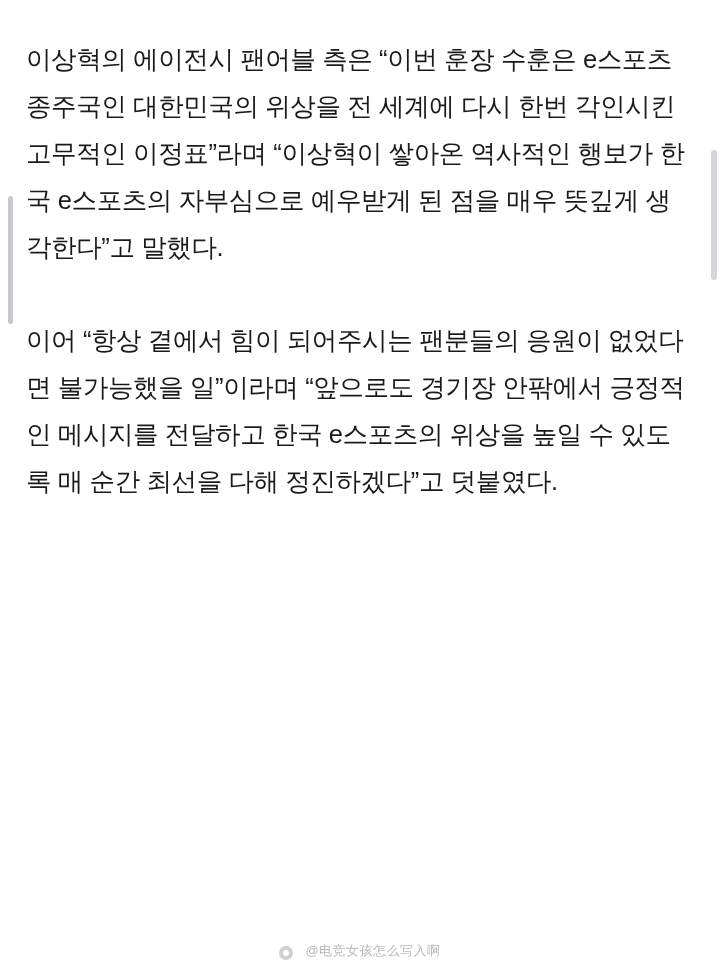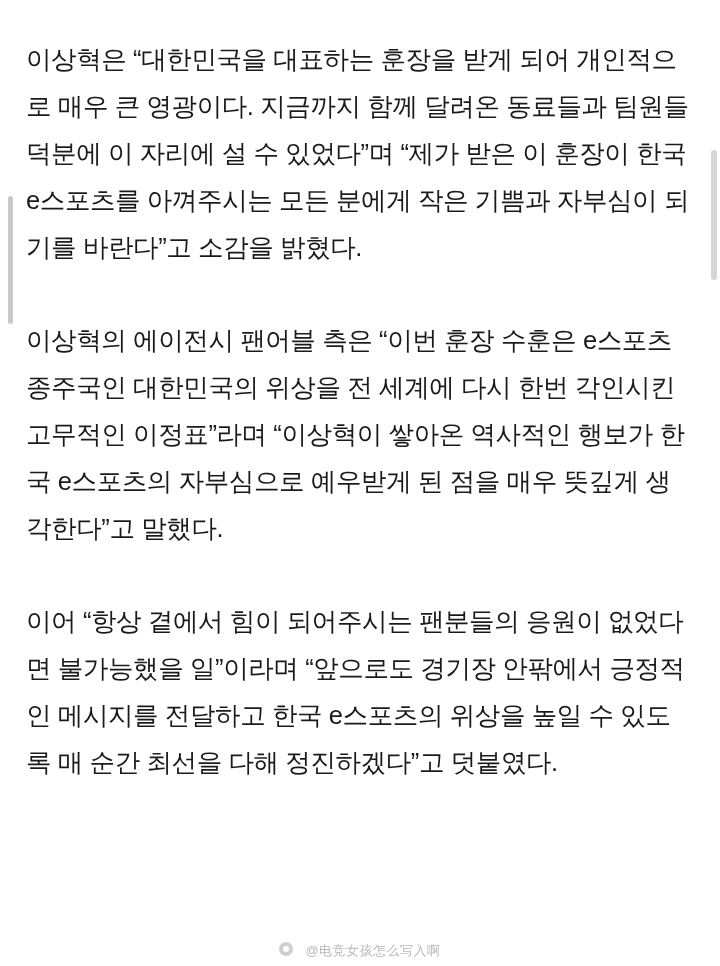--- a/index.html
+++ b/index.html
@@ -64,21 +64,21 @@
   .watermark {
     position: absolute;
     left: 0;
     right: 0;
     bottom: 6px;
     text-align: center;
     font-size: 13px;
     color: #b9b9bd;
     letter-spacing: 0.5px;
     display: flex;
-    align-items: flex-start;
+    align-items: flex-end;
     justify-content: center;
     gap: 12px;
   }
   .watermark .wb-icon {
     display: inline-block;
     width: 14px;
     height: 14px;
     border-radius: 50%;
     background: #cfcfd3;
     position: relative;
@@ -99,21 +99,20 @@
 </style>
 </head>
 <body>
 
 <div class="page">
 
   <div class="left-marker"></div>
   <div class="right-scrollbar"></div>
 
   <div class="article">
-    <p class="para">이상혁은 “대한민국을 대표하는 훈장을 받게 되어 개인적으로 매우 큰 영광이다. 지금까지 함께 달려온 동료들과 팀원들 덕분에 이 자리에 설 수 있었다”며 “제가 받은 이 훈장이 한국 e스포츠를 아껴주시는 모든 분에게 작은 기쁨과 자부심이 되기를 바란다”고 소감을 밝혔다.</p>
     <p class="para">이상혁의 에이전시 팬어블 측은 “이번 훈장 수훈은 e스포츠 종주국인 대한민국의 위상을 전 세계에 다시 한번 각인시킨 고무적인 이정표”라며 “이상혁이 쌓아온 역사적인 행보가 한국 e스포츠의 자부심으로 예우받게 된 점을 매우 뜻깊게 생각한다”고 말했다.</p>
     <p class="para">이어 “항상 곁에서 힘이 되어주시는 팬분들의 응원이 없었다면 불가능했을 일”이라며 “앞으로도 경기장 안팎에서 긍정적인 메시지를 전달하고 한국 e스포츠의 위상을 높일 수 있도록 매 순간 최선을 다해 정진하겠다”고 덧붙였다.</p>
   </div>
 
   <div class="watermark">
     <span class="wb-icon"></span>
     <span class="wm-text">@电竞女孩怎么写入啊</span>
   </div>
 
 </div>

